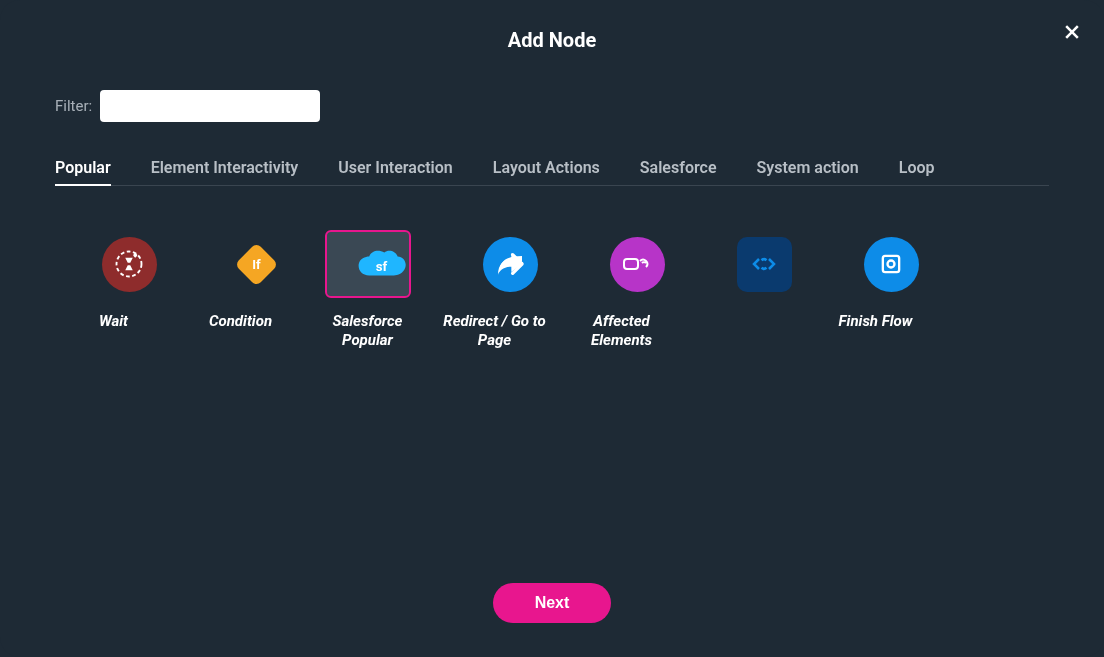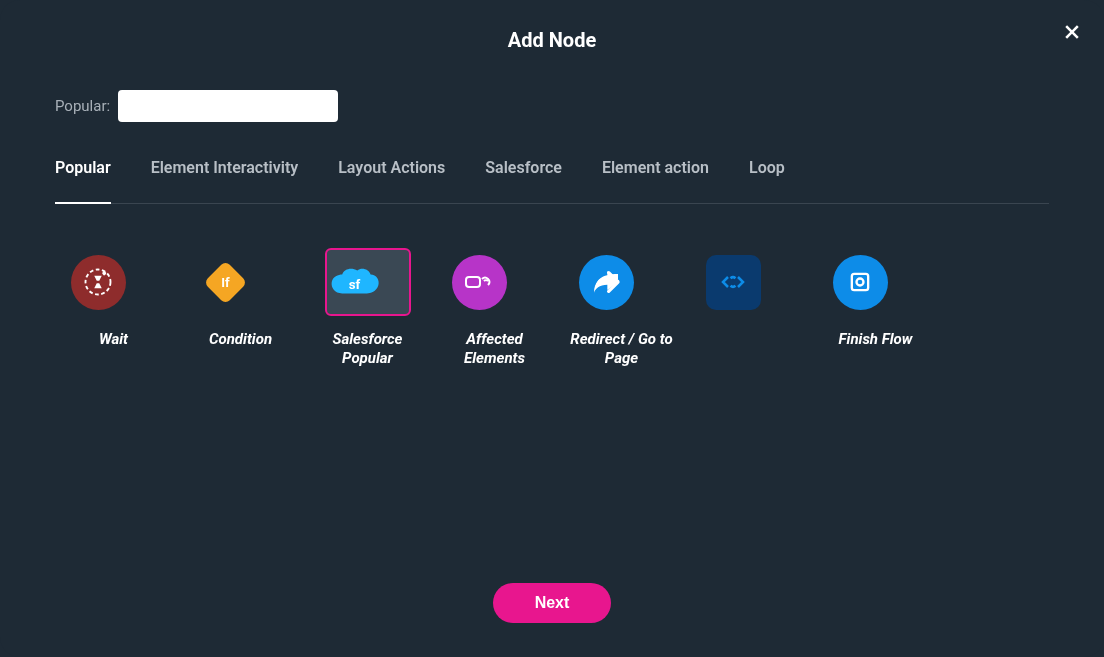--- a/index.html
+++ b/index.html
@@ -71,21 +71,21 @@
       margin-top: 36px;
       margin-left: 55px;
       margin-right: 55px;
       border-bottom: 1px solid #3a4550;
       gap: 40px;
     }
     .tab {
       color: #b8bfc6;
       font-size: 16px;
       font-weight: 600;
-      padding-bottom: 26px;
+      padding-bottom: 8px;
       cursor: pointer;
       position: relative;
       white-space: nowrap;
     }
     .tab.active {
       color: #fff;
     }
     .tab.active::after {
       content: '';
       position: absolute;
@@ -107,21 +107,21 @@
       display: flex;
       flex-direction: column;
       align-items: center;
       cursor: pointer;
     }
     .node-icon-wrap {
       width: 86px;
       height: 68px;
       display: flex;
       align-items: center;
-      justify-content: flex-start;
+      justify-content: flex-end;
       border-radius: 6px;
     }
     .node.selected .node-icon-wrap {
       background: #3a4854;
       border: 2px solid #e8168e;
     }
     .node-icon {
       width: 55px;
       height: 55px;
       border-radius: 50%;
@@ -184,30 +184,31 @@
   <div class="close-btn">
     <svg viewBox="0 0 24 24" fill="none" stroke="currentColor" stroke-width="3">
       <line x1="5" y1="5" x2="19" y2="19"></line>
       <line x1="19" y1="5" x2="5" y2="19"></line>
     </svg>
   </div>
 
   <div class="title">Add Node</div>
 
   <div class="filter-row">
-    <span class="filter-label">Popular:</span>
+    <span class="filter-label">Filter:</span>
     <input class="filter-input" type="text" value="" style="">
   </div>
 
   <div class="tabs">
     <div class="tab active">Popular</div>
     <div class="tab">Element Interactivity</div>
+    <div class="tab">User Interaction</div>
     <div class="tab">Layout Actions</div>
     <div class="tab">Salesforce</div>
-    <div class="tab">Element action</div>
+    <div class="tab">System action</div>
     <div class="tab">Loop</div>
   </div>
 
   <div class="nodes">
 
     <div class="node">
       <div class="node-icon-wrap">
         <div class="node-icon icon-wait">
           <svg width="30" height="30" viewBox="0 0 24 24" fill="none" stroke="#fff" stroke-width="1.5">
             <circle cx="12" cy="12" r="10" stroke-dasharray="3 2"></circle>
@@ -238,42 +239,42 @@
             <path d="M16 32 C8 32 4 26 5 20 C6 14 12 12 16 12 C18 6 26 4 32 8 C36 4 44 6 46 12 C52 12 56 18 54 24 C52 30 46 32 42 32 Z" fill="#1fb6ff"></path>
             <text x="29" y="27" text-anchor="middle" fill="#fff" font-size="14" font-weight="700">sf</text>
           </svg>
         </div>
       </div>
       <div class="node-label">Salesforce Popular</div>
     </div>
 
     <div class="node">
       <div class="node-icon-wrap">
+        <div class="node-icon icon-redirect">
+          <svg width="32" height="32" viewBox="0 0 24 24" fill="none" stroke="#fff" stroke-width="2.5">
+            <path d="M14 5 L21 12 L14 19" stroke-linejoin="round" stroke-linecap="round"></path>
+            <path d="M21 12 C12 12 6 14 4 20 C4 13 8 8 21 8" fill="#fff" stroke="none" transform="translate(0 -2)"></path>
+            <path d="M13 4 L22 11 L13 18 L13 14 C7 14 4 17 3 20 C3 12 8 8 13 8 Z" fill="#fff" stroke="none"></path>
+          </svg>
+        </div>
+      </div>
+      <div class="node-label">Redirect / Go to Page</div>
+    </div>
+
+    <div class="node">
+      <div class="node-icon-wrap">
         <div class="node-icon icon-affected">
           <svg width="30" height="22" viewBox="0 0 30 22" fill="none" stroke="#fff" stroke-width="2">
             <rect x="2" y="6" width="14" height="10" rx="3"></rect>
             <path d="M18 8 C20 6 22 6 24 8 C26 10 26 12 24 14" fill="none"></path>
             <path d="M20 10 C21 9 23 9 24 10" fill="none"></path>
           </svg>
         </div>
       </div>
       <div class="node-label">Affected Elements</div>
-    </div>
-
-    <div class="node">
-      <div class="node-icon-wrap">
-        <div class="node-icon icon-redirect">
-          <svg width="32" height="32" viewBox="0 0 24 24" fill="none" stroke="#fff" stroke-width="2.5">
-            <path d="M14 5 L21 12 L14 19" stroke-linejoin="round" stroke-linecap="round"></path>
-            <path d="M21 12 C12 12 6 14 4 20 C4 13 8 8 21 8" fill="#fff" stroke="none" transform="translate(0 -2)"></path>
-            <path d="M13 4 L22 11 L13 18 L13 14 C7 14 4 17 3 20 C3 12 8 8 13 8 Z" fill="#fff" stroke="none"></path>
-          </svg>
-        </div>
-      </div>
-      <div class="node-label">Redirect / Go to Page</div>
     </div>
 
 
     <div class="node">
       <div class="node-icon-wrap">
         <div class="node-icon icon-library square">
           <svg width="30" height="30" viewBox="0 0 24 24" fill="none" stroke="#0d8ce8" stroke-width="2">
             <path d="M8 8 L4 12 L8 16"></path>
             <path d="M16 8 L20 12 L16 16"></path>
             <path d="M10 9 A3 3 0 0 1 14 9"></path>

